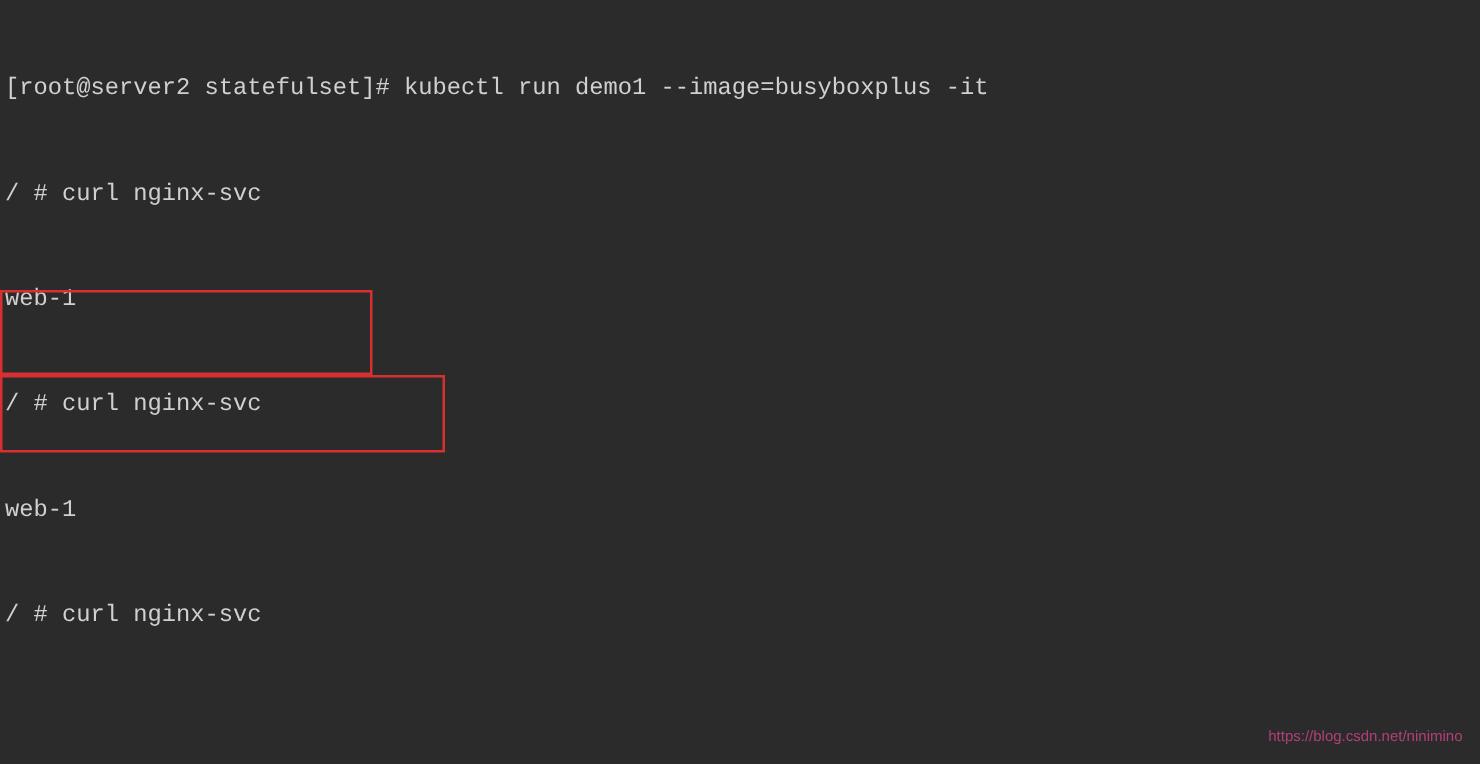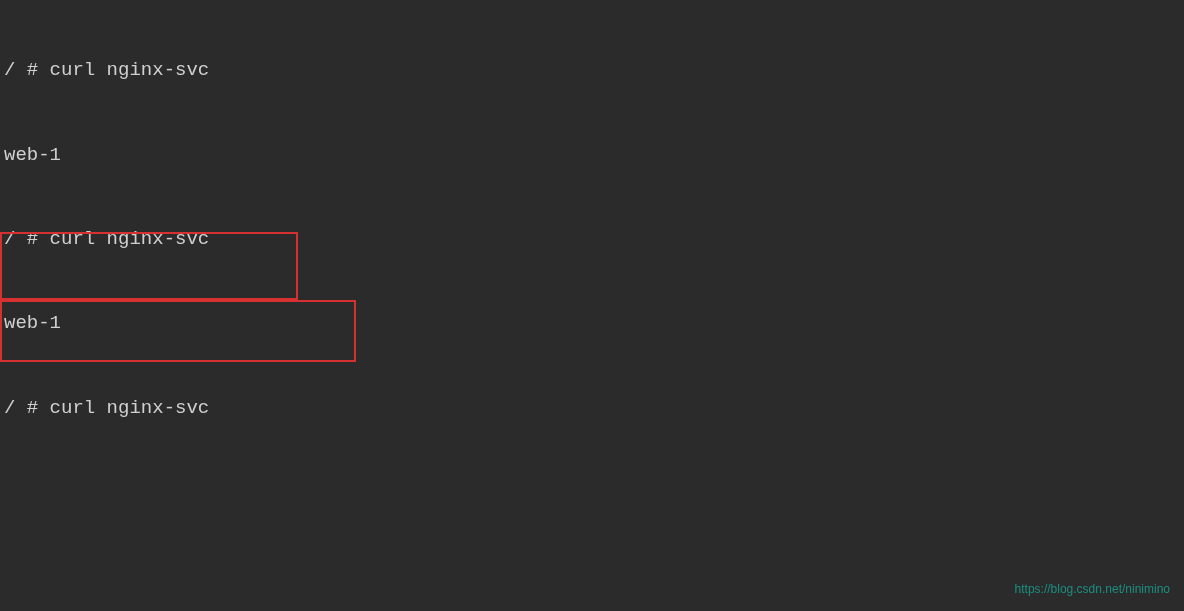--- a/index.html
+++ b/index.html
@@ -42,30 +42,31 @@
     .box2 {
       left: 0px;
       top: 300px;
       width: 356px;
       height: 62px;
     }
     .watermark {
       position: absolute;
       right: 14px;
       bottom: 12px;
-      color: #14b8a6;
+      color: #ec4899;
       font-size: 12px;
       font-family: Arial, sans-serif;
       opacity: 0.7;
     }
   </style>
 </head>
 <body>
 
 <div class="terminal">
+  <span class="line">[root@server2 statefulset]# kubectl run demo1 --image=busyboxplus -it</span>
   <span class="line">/ # curl nginx-svc</span>
   <span class="line">web-1</span>
   <span class="line">/ # curl nginx-svc</span>
   <span class="line">web-1</span>
   <span class="line">/ # curl nginx-svc</span>
   
   
   
   
   

